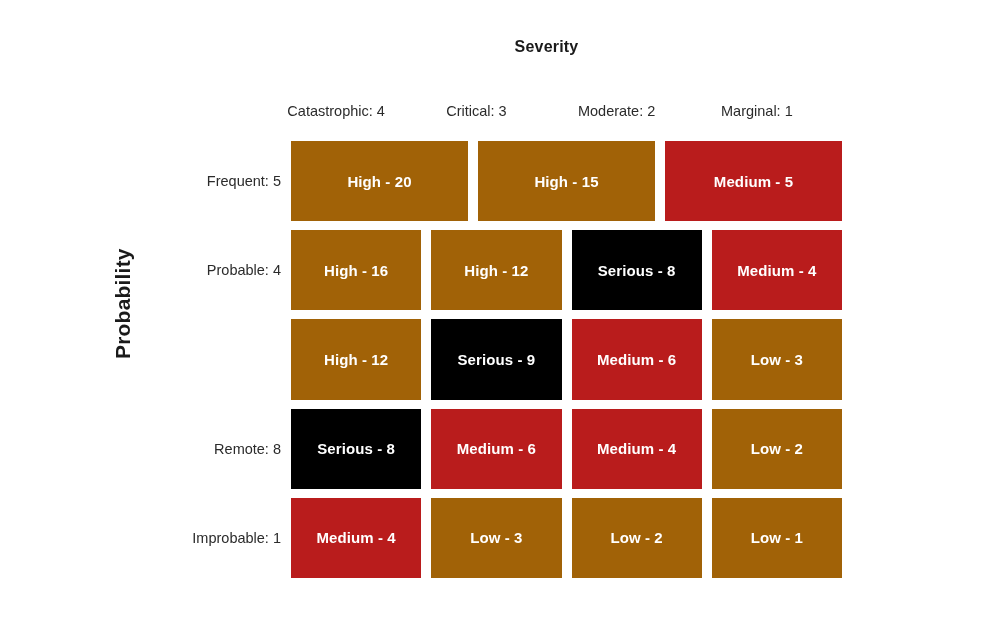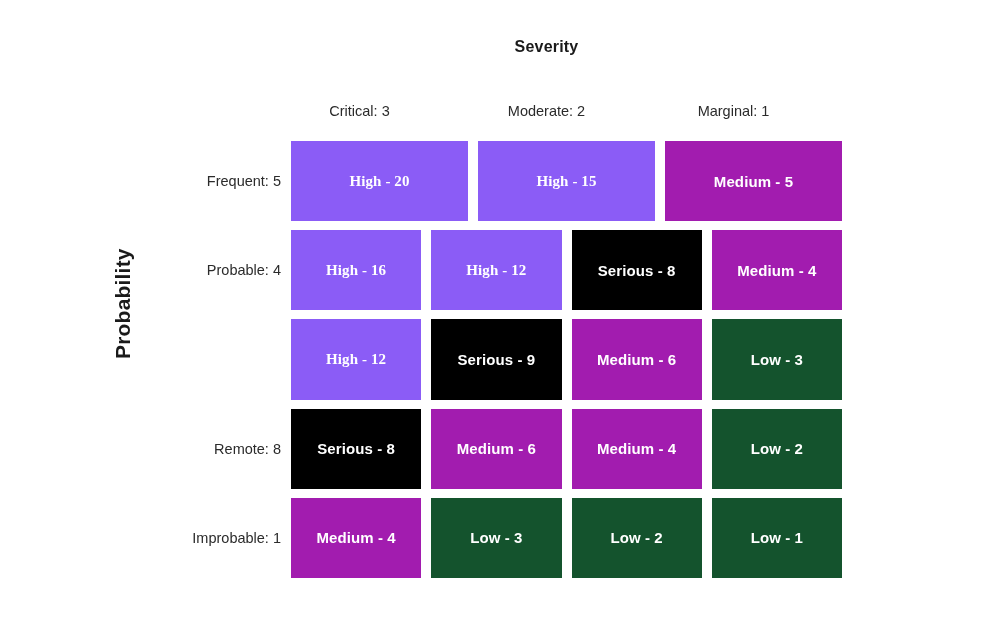--- a/index.html
+++ b/index.html
@@ -99,31 +99,32 @@
     flex: 1 1 0;
     display: flex;
     align-items: center;
     justify-content: center;
     color: #ffffff;
     font-size: 15px;
     font-weight: bold;
     letter-spacing: 0.1px;
     white-space: nowrap;
   }
-  .cell.lvl-high    { background: #8b5cf6; font-family: Liberation Serif, serif; }
+  .cell.lvl-high    { background: #a16207; }
   .cell.lvl-serious { background: #000000; }
-  .cell.lvl-medium  { background: #a21caf; text-align: right; }
-  .cell.lvl-low     { background: #14532d; }
+  .cell.lvl-medium  { background: #b91c1c; text-align: right; }
+  .cell.lvl-low     { background: #a16207; }
 </style>
 </head>
 <body>
 
 <div id="severity-title">Severity</div>
 
 <div id="column-headers">
+  <div class="col-header">Catastrophic: 4</div>
   <div class="col-header">Critical: 3</div>
   <div class="col-header">Moderate: 2</div>
   <div class="col-header">Marginal: 1</div>
 </div>
 
 <div id="probability-axis-label">Probability</div>
 
 <div id="matrix">
 
   <div class="matrix-row">

